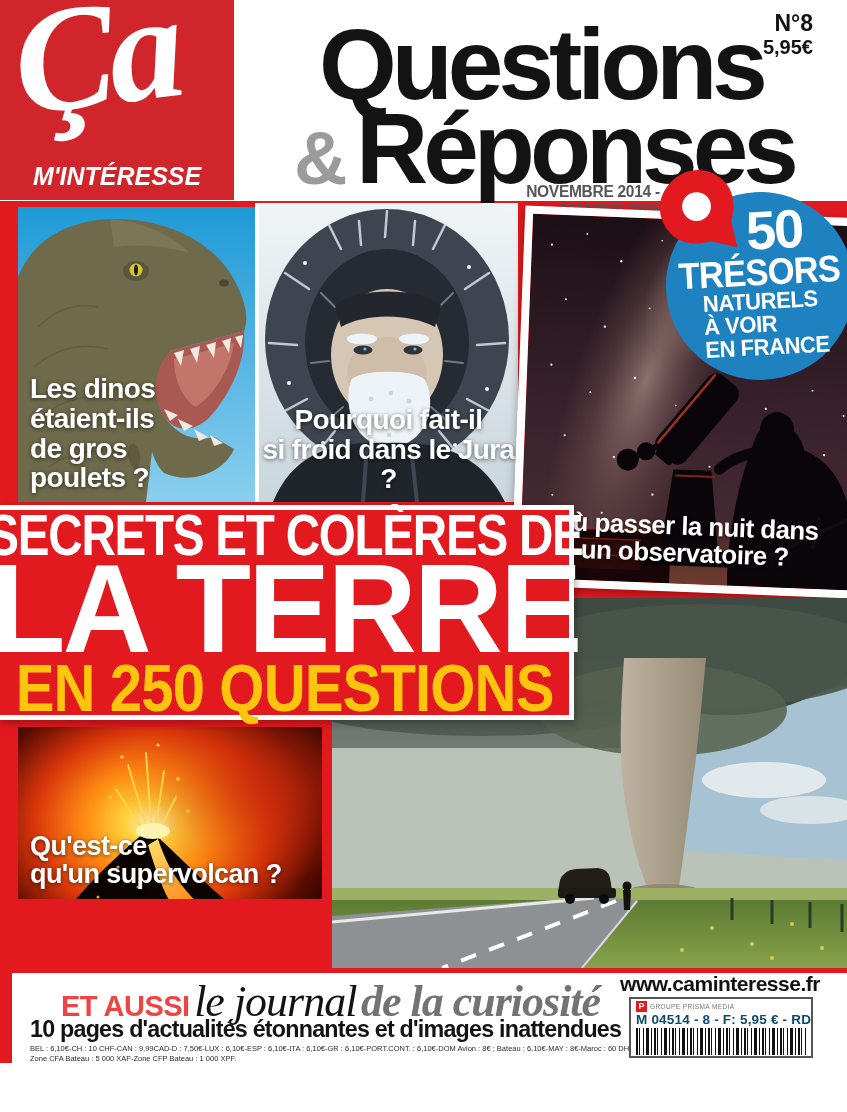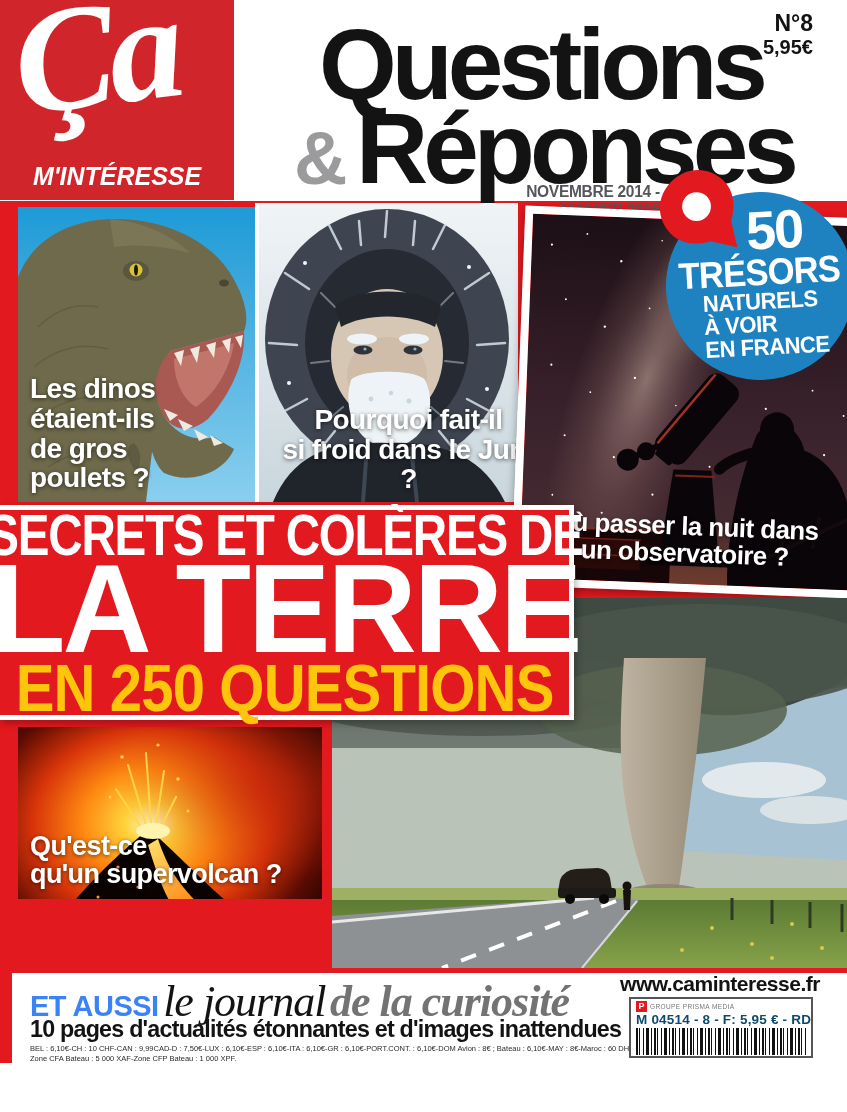--- a/index.html
+++ b/index.html
@@ -40,21 +40,21 @@
   .photo-obs{
     left:518px;top:212px;width:345px;height:380px;border:8px solid #fff;
     transform:rotate(2.2deg);box-shadow:0 3px 8px rgba(0,0,0,.35);z-index:2;box-sizing:border-box;
   }
   .photo-tornado{left:332px;top:598px;width:515px;height:370px;}
   .photo-volcano{left:18px;top:727px;width:304px;height:172px;}
   
   .headline{position:absolute;color:#fff;font-weight:bold;line-height:1.06;
     text-shadow:0 1px 4px rgba(0,0,0,.6);letter-spacing:-.6px;z-index:3;}
   .hl-dino{left:12px;bottom:9px;font-size:28px;}
-  .hl-cold{left:0;bottom:8px;width:100%;text-align:center;font-size:28px;padding-left:20px;}
+  .hl-cold{left:0;bottom:8px;width:100%;text-align:center;font-size:28px;}
   .hl-obs{left:0;bottom:16px;width:100%;text-align:center;font-size:26px;}
   .hl-tornado{left:26px;top:24px;font-size:27px;}
   .hl-volcano{left:12px;bottom:10px;font-size:27px;}
   
   .banner{
     left:0;top:505px;width:574px;height:215px;background:#E2191E;z-index:5;
     border:5px solid #fff;border-left:none;box-sizing:border-box;
     display:flex;flex-direction:column;justify-content:space-evenly;align-items:center;
     box-shadow:2px 3px 8px rgba(0,0,0,.3);
   }
@@ -69,21 +69,21 @@
     left:666px;top:192px;width:188px;height:188px;border-radius:50%;background:#1F82C0;
     z-index:6;color:#fff;transform:rotate(-3deg);
   }
   .badge-inner{position:absolute;left:0;top:14px;width:100%;}
   .badge-number{font-size:54px;font-weight:bold;line-height:.9;text-align:center;margin-left:34px;letter-spacing:-2px;}
   .badge-l2{font-size:37px;font-weight:bold;line-height:.95;text-align:center;letter-spacing:-1px;transform:scaleX(.94);}
   .badge-small{font-size:23px;font-weight:bold;line-height:1.0;margin-left:36px;letter-spacing:-.5px;transform:scaleX(.96);transform-origin:left;}
   .pin{left:650px;top:166px;width:108px;height:96px;z-index:7;}
   
   .footer-row1{left:30px;top:976px;white-space:nowrap;z-index:2;}
-  .etaussi{color:#3b82f6;font-weight:bold;font-size:29px;letter-spacing:-.5px;vertical-align:baseline;}
+  .etaussi{color:#ef4444;font-weight:bold;font-size:29px;letter-spacing:-.5px;vertical-align:baseline;margin-left:31px;}
   .journal-light{font-family:"Liberation Serif",serif;font-style:italic;font-size:44px;color:#131313;letter-spacing:-1px;}
   .journal-bold{font-family:"Liberation Serif",serif;font-style:italic;font-weight:bold;font-size:44px;color:#737373;letter-spacing:-1px;}
   .footer-sub{left:30px;top:1015px;font-size:24px;font-weight:bold;color:#131313;letter-spacing:-.8px;z-index:2;white-space:nowrap;transform:scaleX(.97);transform-origin:left;}
   .fineprint{left:30px;top:1044px;font-size:7.5px;color:#2a2a2a;line-height:1.35;z-index:2;letter-spacing:0;}
   .website{left:620px;top:972px;width:200px;text-align:center;font-size:21px;font-weight:bold;color:#131313;letter-spacing:-.5px;z-index:2;}
   .barcode-box{left:629px;top:997px;width:184px;height:61px;background:#fff;border:2px solid #555;z-index:2;
     box-sizing:border-box;padding:1px 5px;}
   .bc-row1{display:flex;align-items:center;gap:3px;height:12px;}
   .p-logo{width:11px;height:11px;background:#E2191E;color:#fff;font-size:9px;font-weight:bold;
     display:flex;align-items:center;justify-content:center;line-height:1;}

